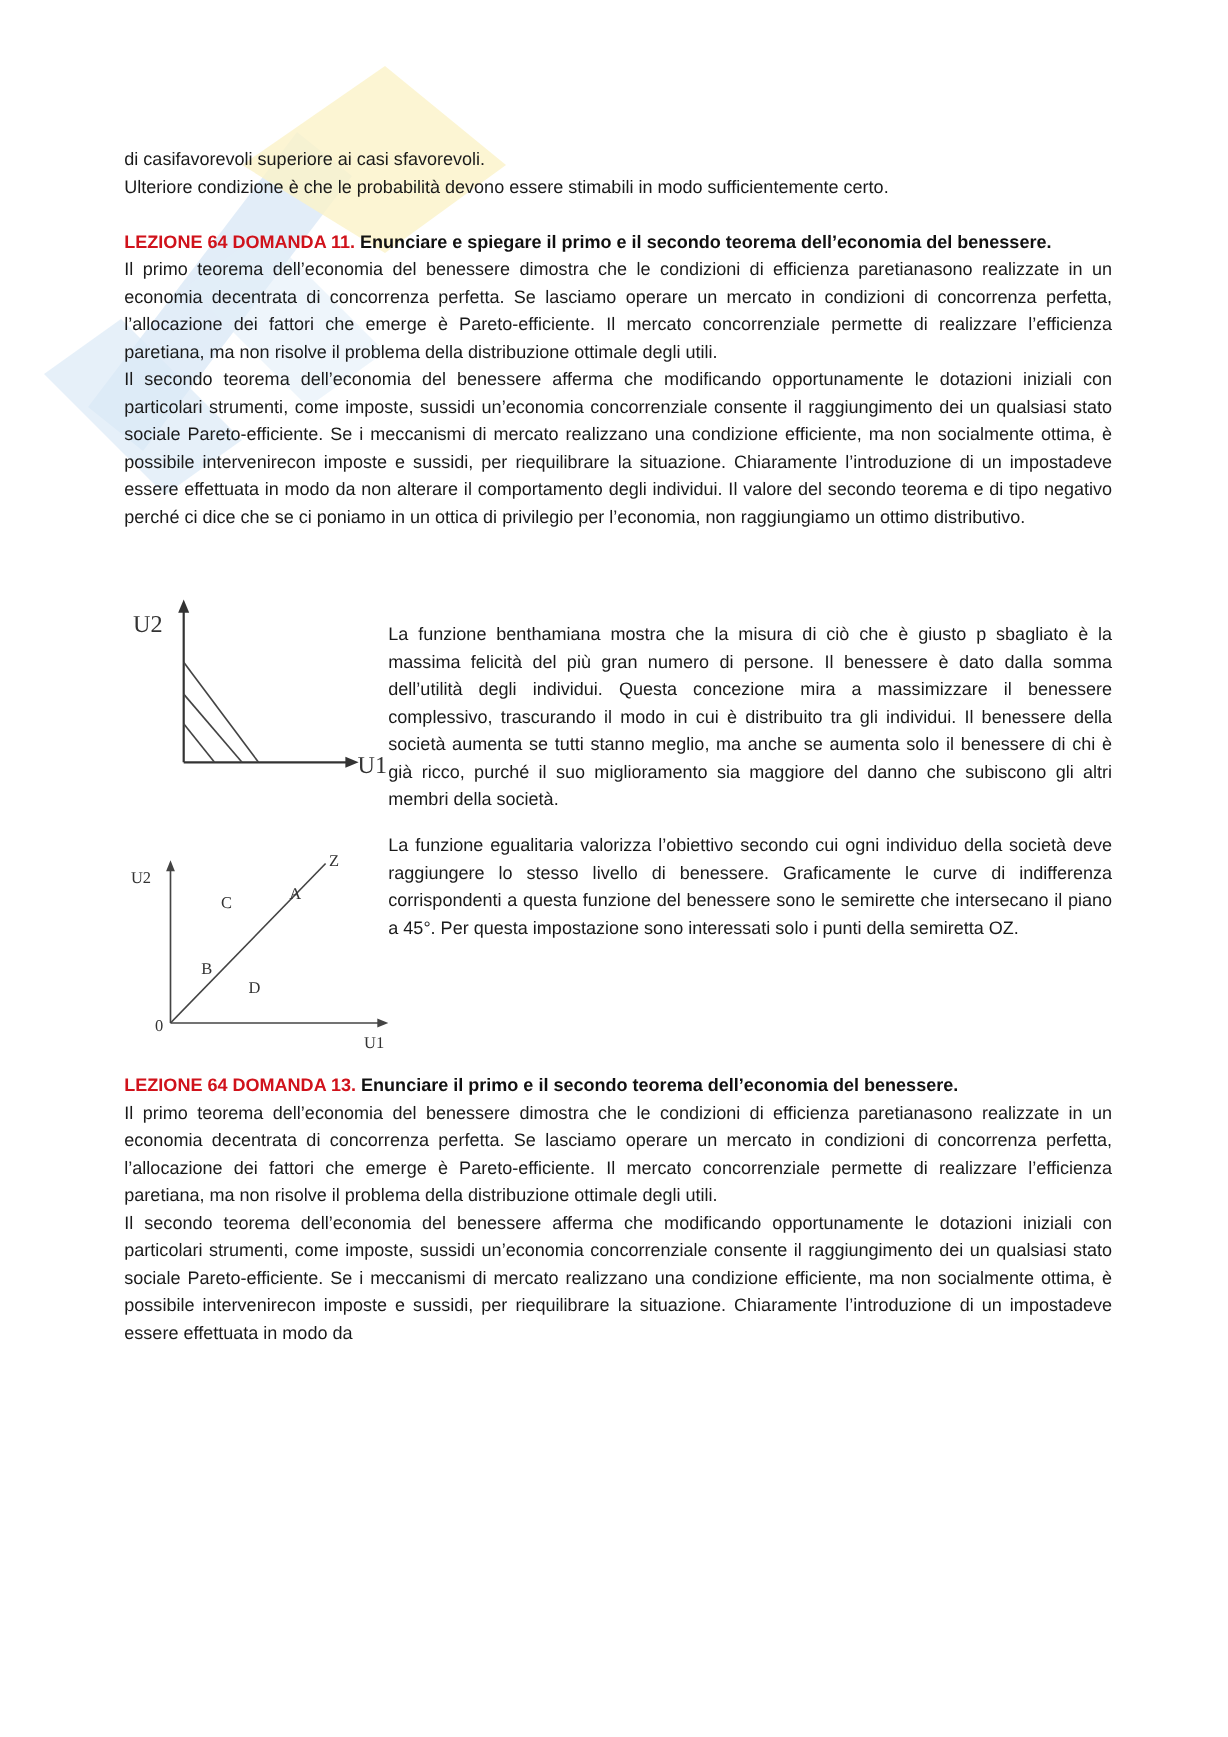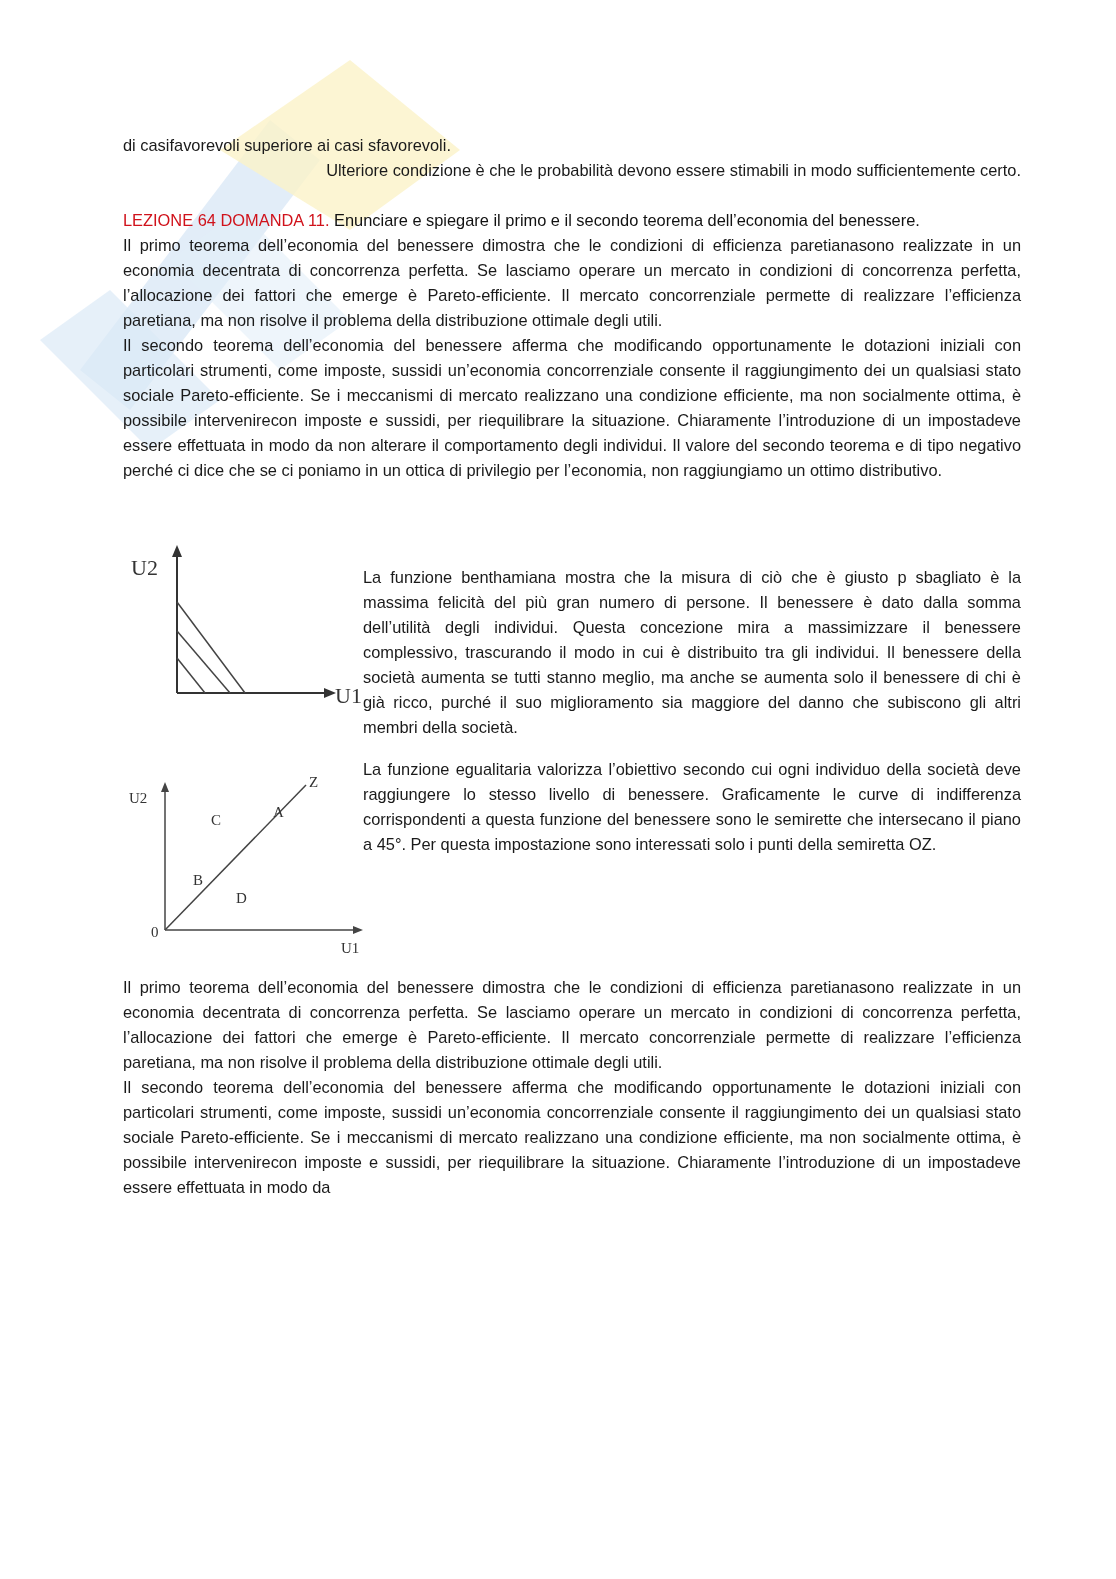--- a/index.html
+++ b/index.html
@@ -1,44 +1,44 @@
 <!DOCTYPE html>
 <html><head>
 <meta charset="utf-8">
 <style>
   html, body { margin: 0; padding: 0; background: #ffffff; }
   body { width: 1116px; height: 1579px; position: relative; overflow: hidden;
          font-family: "Liberation Sans", sans-serif; color: #1a1a1a; }
   .watermark { position: absolute; left: 20px; top: 40px; width: 460px; height: 420px;
                pointer-events: none; z-index: 0; }
-  .page { position: absolute; left: 123px; top: 133px; width: 898px; z-index: 1; }
+  .page { position: absolute; left: 113px; top: 133px; width: 898px; z-index: 1; }
   p { margin: 0; font-size: 16.4px; line-height: 25px; text-align: justify; }
   .gap { height: 25px; }
-  .q { font-weight: normal; font-size: 16.4px; line-height: 25px; text-align: left; }
+  .q { font-weight: bold; font-size: 16.4px; line-height: 25px; text-align: left; }
   .q .lbl { color: #d0121b; }
   .q .txt { color: #111; }
   .figrow { display: flex; margin-top: 25px; }
   .figcol { width: 240px; flex: none; }
   .textcol { flex: 1; margin-top: 32px; }
   .figcol svg { display: block; }
   .fig-txt { font-family: "Liberation Serif", serif; fill: #333; }
 </style>
 </head>
 <body>
 
 <svg class="watermark" viewBox="0 0 460 420">
   <polygon points="60,330 250,80 300,120 110,370" fill="#dbe9f6" opacity="0.8"></polygon>
   <polygon points="200,110 330,20 440,110 330,190" fill="#fbf3c8" opacity="0.8"></polygon>
   <polygon points="20,300 90,250 200,360 130,410" fill="#dbe9f6" opacity="0.7"></polygon>
   <polygon points="150,220 220,170 330,280 260,330" fill="#e3eef8" opacity="0.6"></polygon>
 </svg>
 
 <div class="page">
   <p style="text-align:left">di casifavorevoli superiore ai casi sfavorevoli.</p>
-  <p style="text-align:right">Ulteriore condizione è che le probabilità devono essere stimabili in modo sufficientemente certo.</p>
+  <p style="text-align:left">Ulteriore condizione è che le probabilità devono essere stimabili in modo sufficientemente certo.</p>
   <div class="gap"></div>
 
   <div class="q">
     <span class="lbl">LEZIONE 64 DOMANDA 11.</span><span class="txt"> Enunciare e spiegare il primo e il secondo teorema dell’economia del benessere.</span>
   </div>
   <p>Il primo teorema dell’economia del benessere dimostra che le condizioni di efficienza paretianasono realizzate in un economia decentrata di concorrenza perfetta. Se lasciamo operare un mercato in condizioni di concorrenza perfetta, l’allocazione dei fattori che emerge è Pareto-efficiente. Il mercato concorrenziale permette di realizzare l’efficienza paretiana, ma non risolve il problema della distribuzione ottimale degli utili.</p>
   <p>Il secondo teorema dell’economia del benessere afferma che modificando opportunamente le dotazioni iniziali con particolari strumenti, come imposte, sussidi un’economia concorrenziale consente il raggiungimento dei un qualsiasi stato sociale Pareto-efficiente. Se i meccanismi di mercato realizzano una condizione efficiente, ma non socialmente ottima, è possibile intervenirecon imposte e sussidi, per riequilibrare la situazione. Chiaramente l’introduzione di un impostadeve essere effettuata in modo da non alterare il comportamento degli individui. Il valore del secondo teorema e di tipo negativo perché ci dice che se ci poniamo in un ottica di privilegio per l’economia, non raggiungiamo un ottimo distributivo.</p>
   <div class="gap"></div>
 
 
@@ -78,15 +78,18 @@
         <text class="fig-txt" x="88" y="60" font-size="15">C</text>
         <text class="fig-txt" x="113" y="138" font-size="15">D</text>
       </svg>
     </div>
     <div class="textcol" style="margin-top:-8px">
       <p>La funzione egualitaria valorizza l’obiettivo secondo cui ogni individuo della società deve raggiungere lo stesso livello di benessere. Graficamente le curve di indifferenza corrispondenti a questa funzione del benessere sono le semirette che intersecano il piano a 45°. Per questa impostazione sono interessati solo i punti della semiretta OZ.</p>
     </div>
   </div>
 
   <div class="gap" style="height:20px"></div>
+  <div class="q">
+    <span class="lbl">LEZIONE 64 DOMANDA 13.</span><span class="txt"> Enunciare il primo e il secondo teorema dell’economia del benessere.</span>
+  </div>
   <p>Il primo teorema dell’economia del benessere dimostra che le condizioni di efficienza paretianasono realizzate in un economia decentrata di concorrenza perfetta. Se lasciamo operare un mercato in condizioni di concorrenza perfetta, l’allocazione dei fattori che emerge è Pareto-efficiente. Il mercato concorrenziale permette di realizzare l’efficienza paretiana, ma non risolve il problema della distribuzione ottimale degli utili.</p>
   <p>Il secondo teorema dell’economia del benessere afferma che modificando opportunamente le dotazioni iniziali con particolari strumenti, come imposte, sussidi un’economia concorrenziale consente il raggiungimento dei un qualsiasi stato sociale Pareto-efficiente. Se i meccanismi di mercato realizzano una condizione efficiente, ma non socialmente ottima, è possibile intervenirecon imposte e sussidi, per riequilibrare la situazione. Chiaramente l’introduzione di un impostadeve essere effettuata in modo da</p>
 </div>
 
 </body></html>

